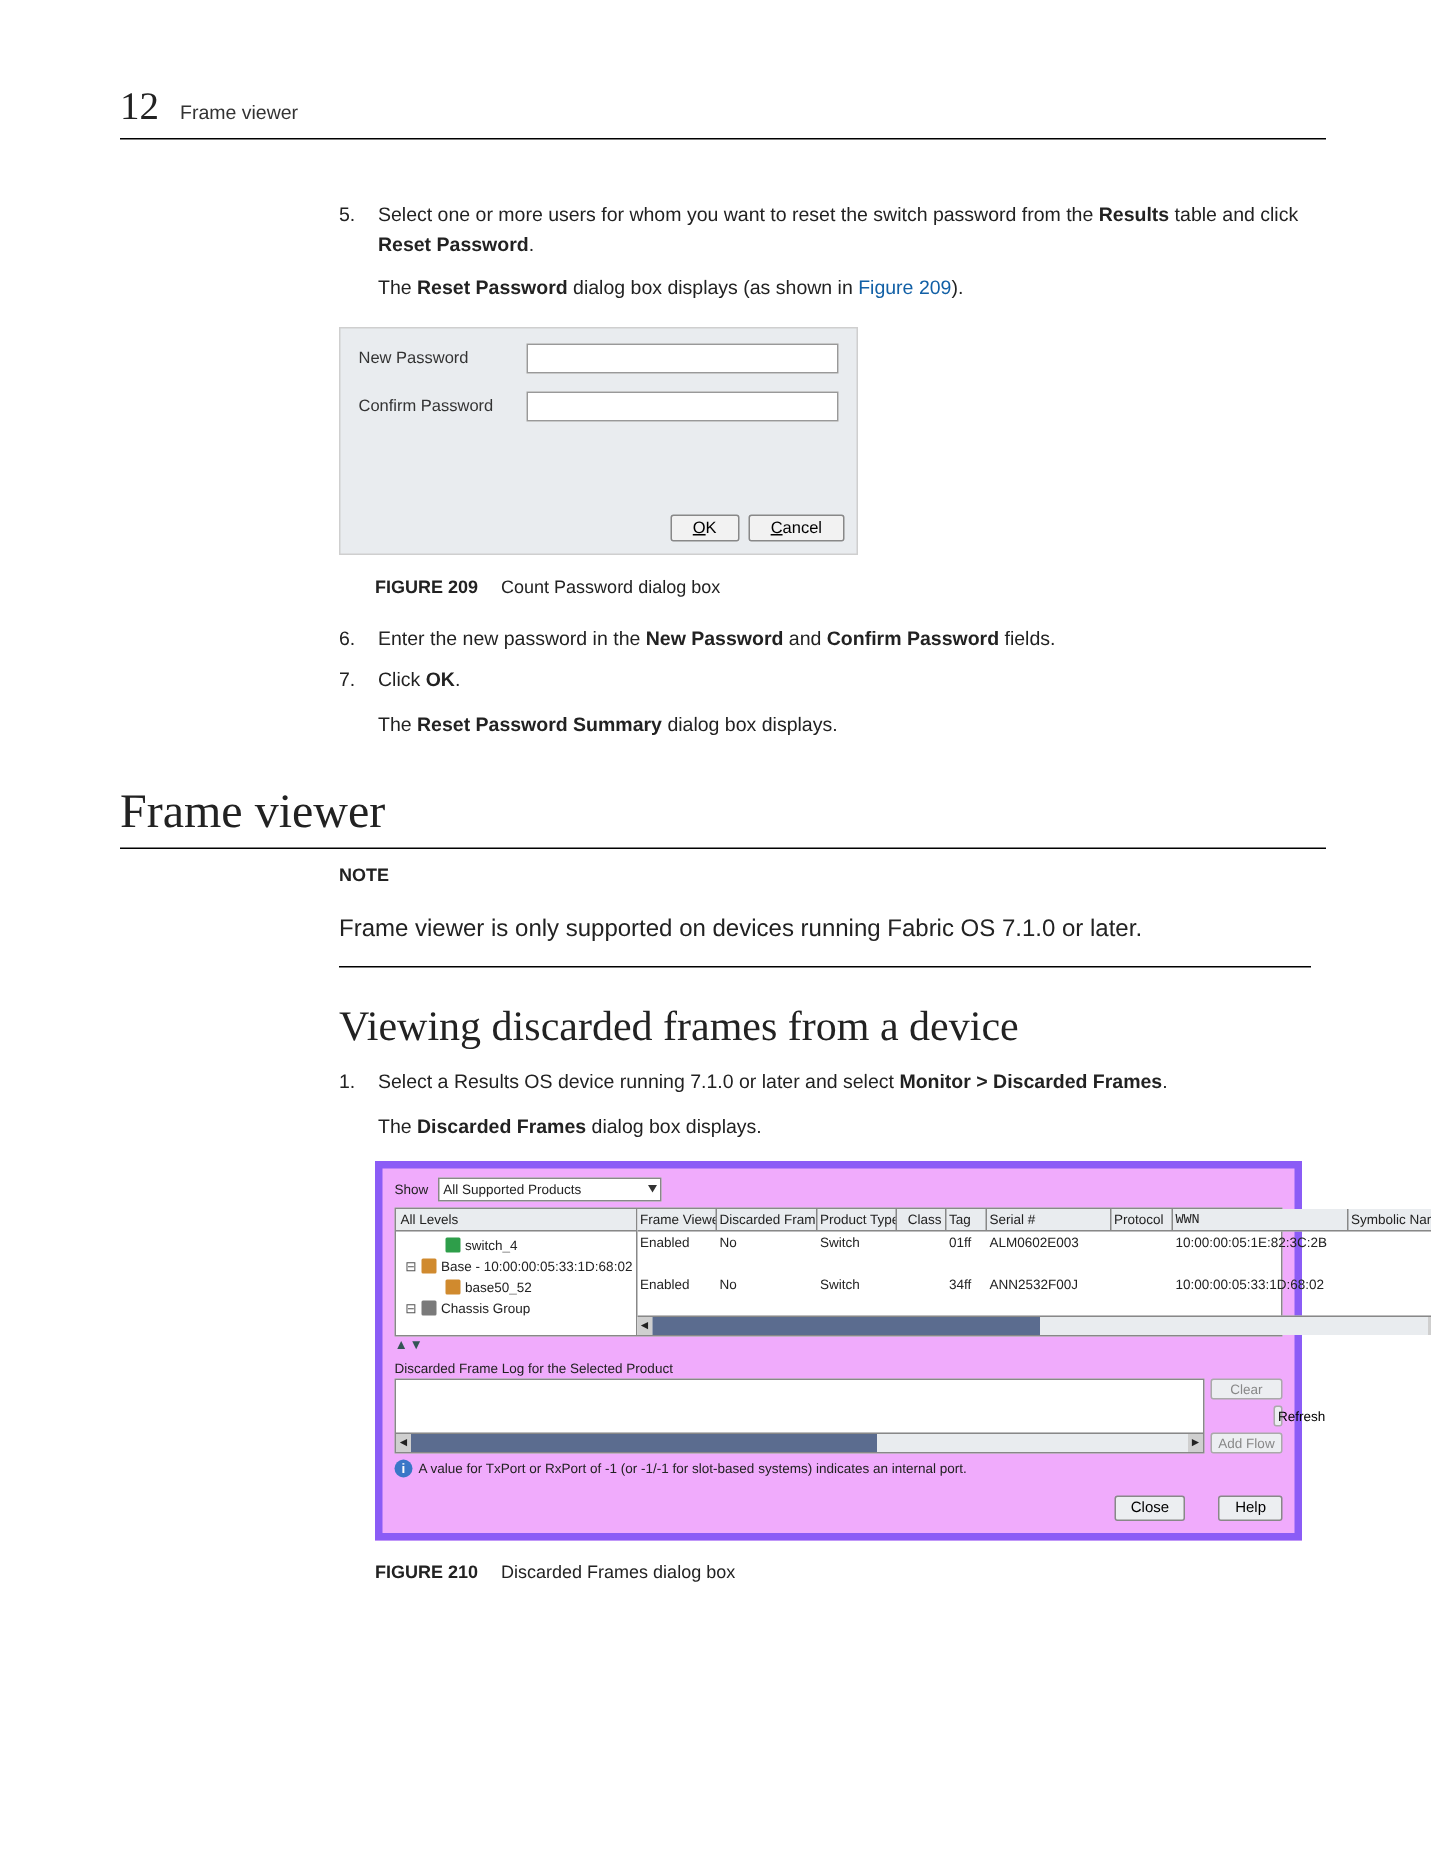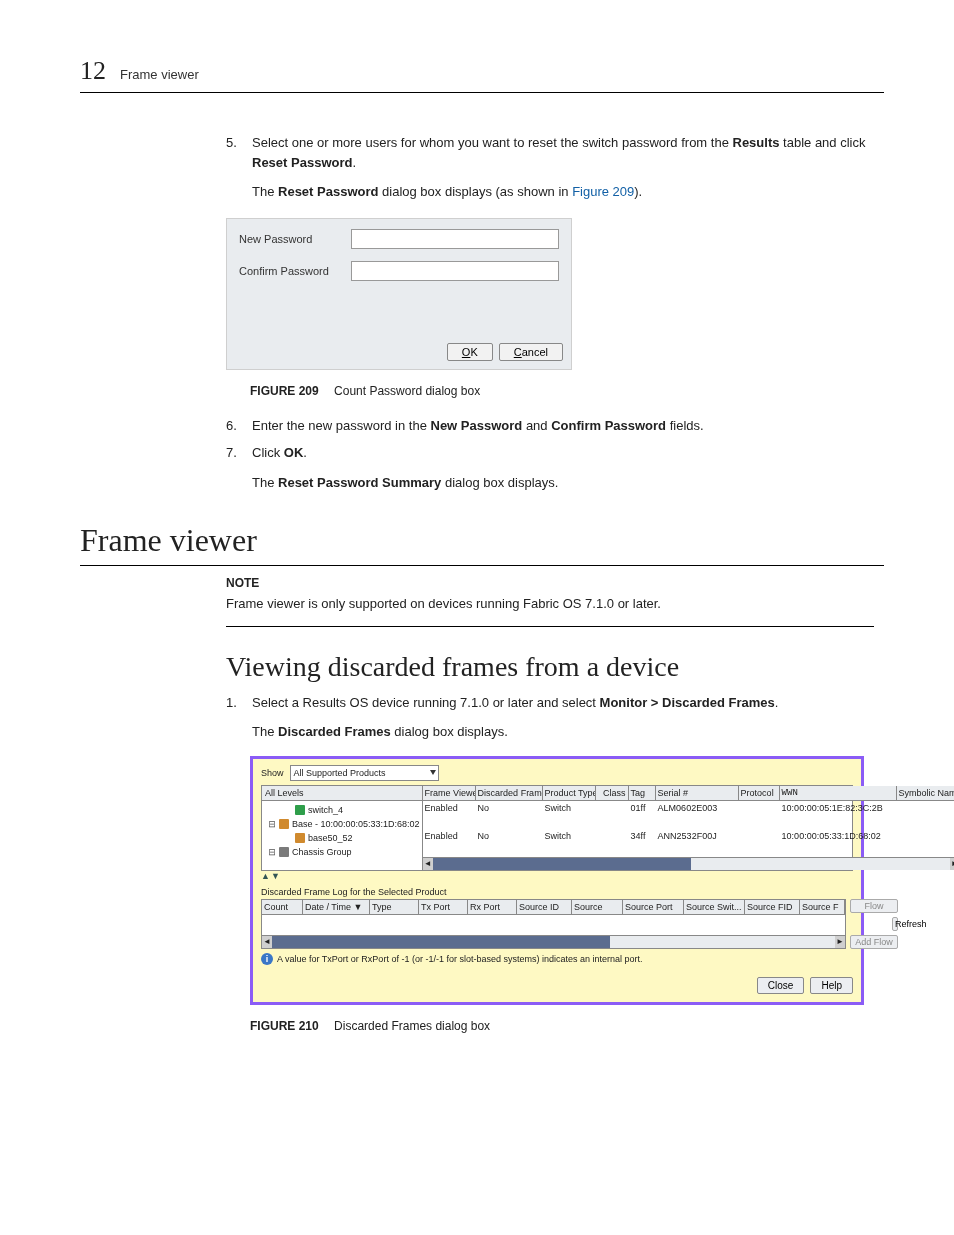--- a/index.html
+++ b/index.html
@@ -104,36 +104,36 @@
     border-top: 1px solid #000;
     margin: 0 0 10px 0;
   }
   .thin-rule2 {
     border: none;
     border-top: 1px solid #000;
     margin: 4px 0 8px 0;
   }
   .note-label { font-weight: 700; font-size: 12px; }
   .note-body, .para {
-    font-size: 13px;
+    font-size: 16px;
     line-height: 1.5;
-    margin: 4px 0 12px 0;
+    margin: 18px 0 12px 0;
   }
   .h2 {
     font-family: Georgia, 'Times New Roman', serif;
     font-size: 28px;
     font-weight: 400;
     margin: 24px 0 10px 0;
   }
 
   
   .dfdlg {
     width: 608px;
-    background: #fef9c3;
-    border: 3px solid #8b5cf6;
+    background: #f0abfc;
+    border: 5px solid #8b5cf6;
     font-size: 9px;
     color: #222;
     margin: 14px 0 8px 24px;
   }
   .df-top {
     padding: 6px 8px 4px 8px;
     display: flex;
     align-items: center;
     gap: 6px;
   }
@@ -217,21 +217,21 @@
   }
   .df-side-btns button.enabled { color:#000;margin-left:42px; }
   .df-info {
     display:flex; align-items:center; gap:4px;
     font-size:9px; margin:2px 8px 6px 8px;
   }
   .df-info .iicon {
     width:12px; height:12px; border-radius:6px; background:#3a77c7; color:#fff; text-align:center; line-height:12px; font-weight:700; font-size:9px;
   }
   .df-bottom-btns {
-    display:flex; justify-content:flex-end; gap:6px; padding:6px 8px 8px 8px;
+    display:flex; justify-content:flex-end; gap:22px; padding:6px 8px 8px 8px;
   }
   .df-bottom-btns button {
     font-size:10px; padding:2px 10px; background:#eceef1; border:1px solid #888; border-radius:2px;
   }
 </style>
 </head>
 <body>
 
 <div class="page">
   <div class="header">
@@ -413,43 +413,30 @@
       </div>
       <div class="df-sorter">
         <span class="arr">▲</span>
           <span class="arr">▼</span>
       </div>
 
       <div class="df-sub-label">Discarded Frame Log for the Selected Product</div>
 
       <div class="df-lower-wrap">
         <div class="df-lower">
-          <div class="df-lower-head" id="lower-head">
-              <div style="width: 36px;">Count</div>
-              <div style="width: 62px;">Date / Time ▼</div>
-              <div style="width: 44px;">Type</div>
-              <div style="width: 44px;">Tx Port</div>
-              <div style="width: 44px;">Rx Port</div>
-              <div style="width: 50px;">Source ID</div>
-              <div style="width: 46px;">Source</div>
-              <div style="width: 56px;">Source Port</div>
-              <div style="width: 56px;">Source Swit...</div>
-              <div style="width: 50px;">Source FID</div>
-              <div style="width: 40px;">Source F</div>
-            </div>
           <div class="df-lower-body">
             <div class="hscroll">
               <div class="arr">◄</div>
               <div class="track2"></div>
               <div class="arr">►</div>
             </div>
           </div>
         </div>
         <div class="df-side-btns">
-          <button>Flow</button>
+          <button>Clear</button>
           <button class="enabled">Refresh</button>
           <button>Add Flow</button>
         </div>
       </div>
 
       <div class="df-info">
         <div class="iicon">i</div>
         <span>A value for TxPort or RxPort of -1 (or -1/-1 for slot-based systems) indicates an internal port.</span>
       </div>
 

